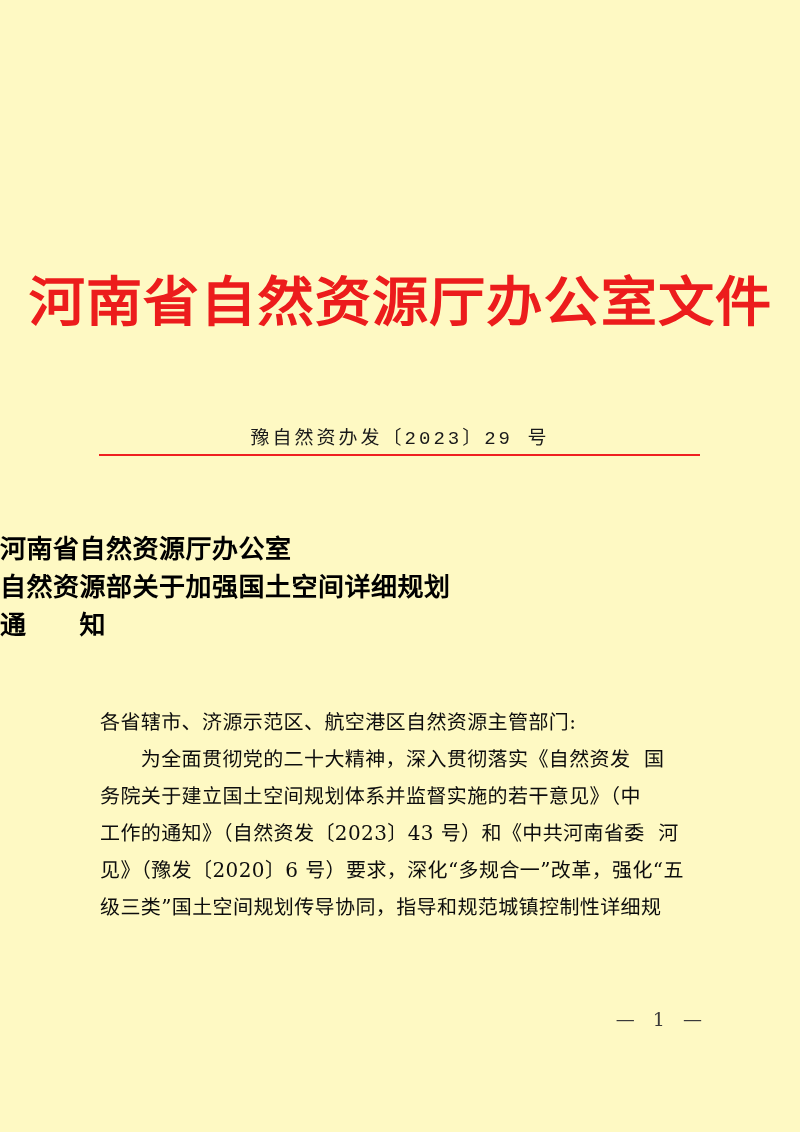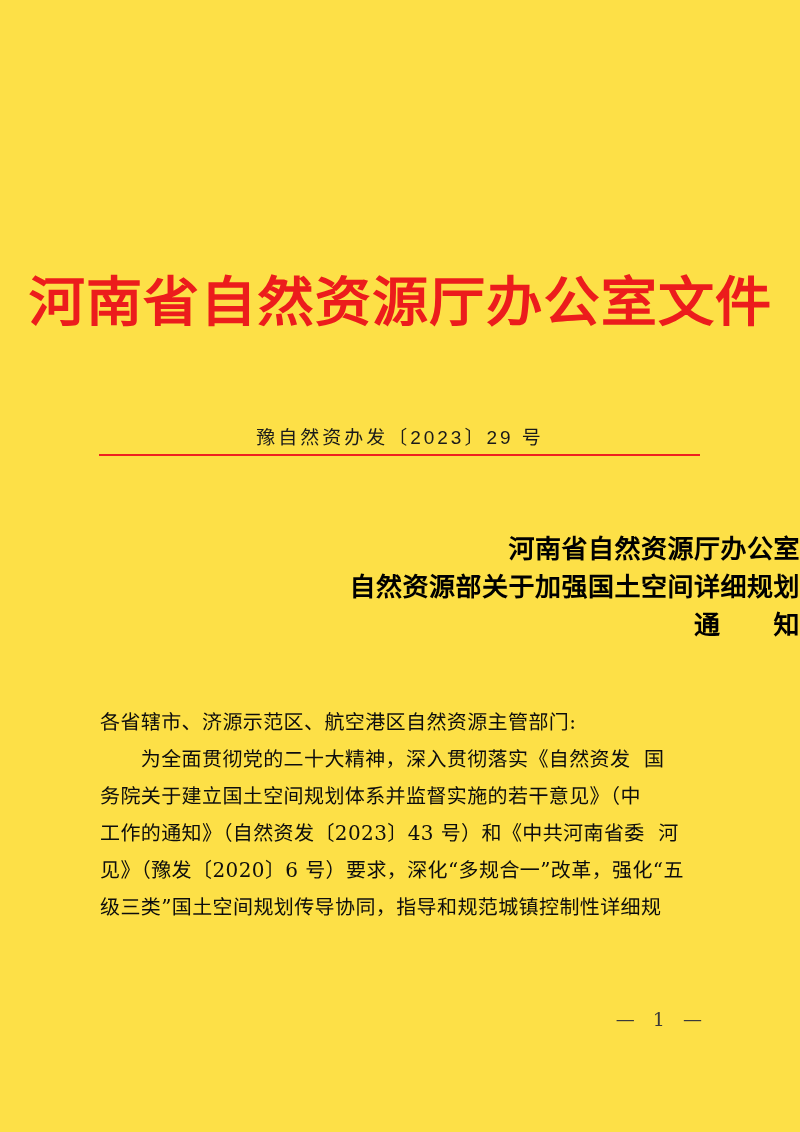--- a/index.html
+++ b/index.html
@@ -16,21 +16,21 @@
     color: #000000;
     overflow: hidden;
   }
 
   .page {
     position: absolute;
     top: 0;
     left: 0;
     width: 800px;
     height: 1132px;
-    background: #fde047;
+    background: #fef9c3;
   }
 
   
   .masthead {
     position: absolute;
     top: 272px;
     left: 0;
     width: 800px;
     text-align: center;
   }
@@ -50,21 +50,21 @@
   
   .doc-number-row {
     position: absolute;
     top: 422px;
     left: 0;
     width: 800px;
     text-align: center;
   }
   .doc-number {
     display: inline-block;
-    font-family: Liberation Sans, sans-serif;
+    font-family: Liberation Mono, monospace;
     font-size: 19px;
     letter-spacing: 3px;
     color: #1a1a1a;
     white-space: nowrap;
   }
 
   
   .red-rule {
     position: absolute;
     top: 454px;
@@ -73,21 +73,21 @@
     height: 2px;
     background: #ef2020;
   }
 
   
   .doc-title {
     position: absolute;
     top: 530px;
     left: 0;
     width: 800px;
-    text-align: right;
+    text-align: left;
   }
   .doc-title-line {
     font-family: "DejaVu Serif", "Liberation Serif", serif;
     font-weight: bold;
     font-size: 26px;
     line-height: 38px;
     letter-spacing: 0.5px;
     color: #000000;
     white-space: pre;
   }

